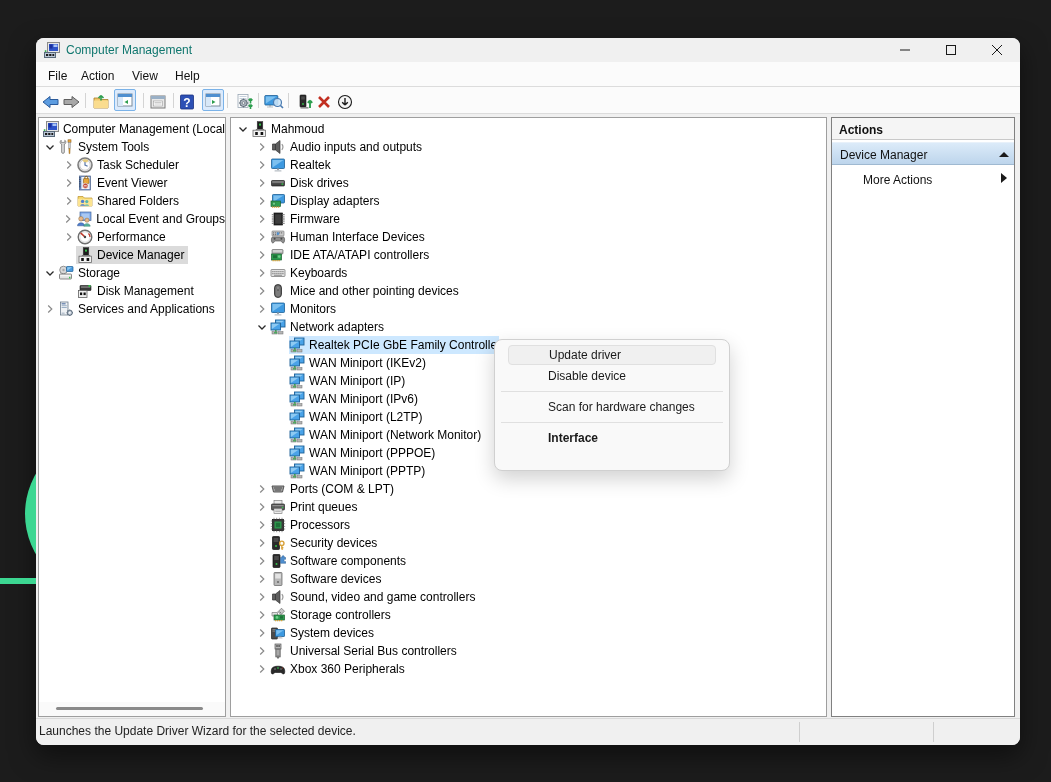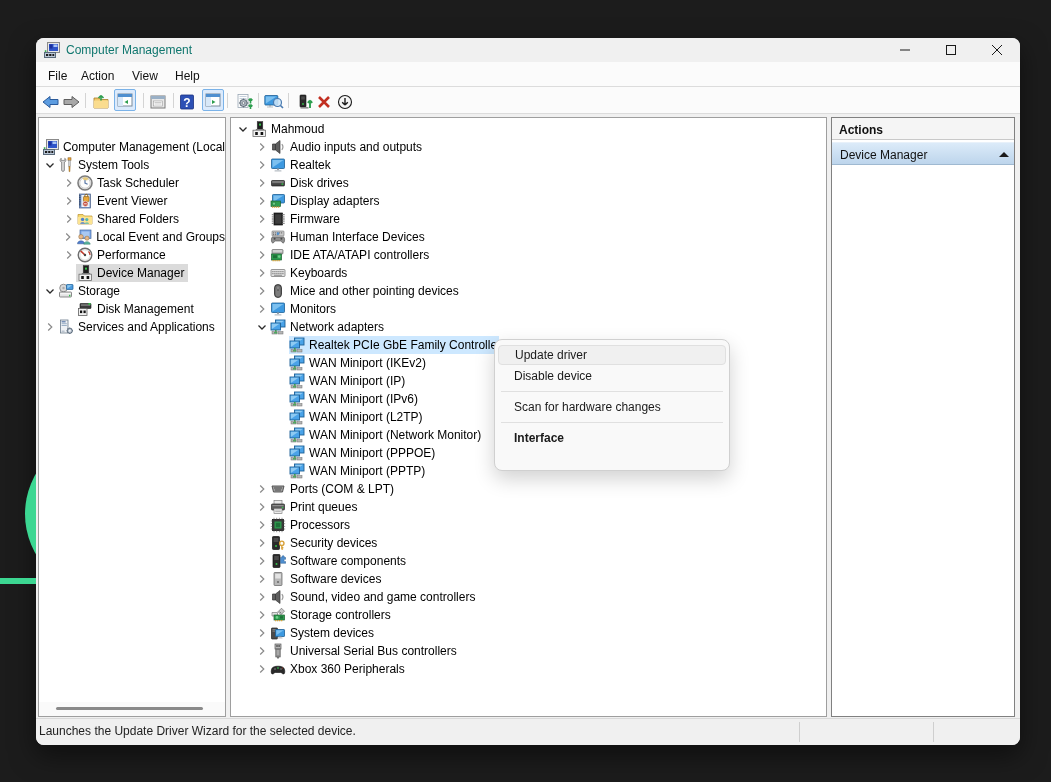--- a/index.html
+++ b/index.html
@@ -40,21 +40,21 @@
 #lhscroll{position:absolute;left:0;bottom:0;width:100%;height:14px;background:#fafafa;}
 #lhthumb{position:absolute;left:17px;top:5px;width:147px;height:3px;border-radius:2px;background:#8a8a8a;}
 
 #acthdr{position:absolute;left:0;top:0;width:100%;height:22px;background:#f5f5f5;border-bottom:1px solid #c9c9c9;font-size:12px;font-weight:bold;color:#111;padding:5px 0 0 7px;box-sizing:border-box;}
 #actdm{position:absolute;left:0;top:24px;width:100%;height:23px;background:linear-gradient(#dcebf9,#bdd5ec);border-top:1px solid #e8f1fa;border-bottom:1px solid #9fb9d1;box-sizing:border-box;font-size:12px;color:#111;}
 #actdm span{position:absolute;left:8px;top:5px;}
 #actmore{position:absolute;left:0;top:50px;width:100%;height:21px;font-size:12px;color:#111;}
 #actmore span{position:absolute;left:31px;top:5px;}
 
 #ctxmenu{position:absolute;left:494px;top:339px;width:236px;height:132px;background:#f9f9f9;border:1px solid #d0d0d0;border-radius:8px;box-shadow:0 8px 20px rgba(0,0,0,.18);box-sizing:border-box;font-size:12px;color:#1a1a1a;}
-#ctxmenu .mi{position:relative;height:22px;line-height:22px;padding-left:16px;margin:0 3px;border-radius:4px;}
+#ctxmenu .mi{position:relative;height:22px;line-height:22px;padding-left:40px;margin:0 13px;border-radius:4px;}
 #ctxmenu .mi.hi{background:#f0f0f0;border:1px solid #e0e0e0;height:18px;line-height:18px;margin-top:5px;box-sizing:content-box;}
 #ctxmenu .msep{height:1px;background:#e0e0e0;margin:4px 6px;}
 
 #statusbar{position:absolute;left:0;bottom:0;width:100%;height:26px;background:#f0f0f0;border-top:1px solid #d9d9d9;font-size:12px;color:#222;}
 #statusbar .st{position:absolute;left:3px;top:5px;}
 .stsep{position:absolute;top:3px;bottom:3px;width:1px;background:#cfcfcf;}
 </style>
 </head>
 <body>
 <div id="winshadow"></div>
@@ -152,21 +152,21 @@
       </svg>
     <svg class="tb" style="left:280px" width="16" height="16">
         <path d="M3 3 L13 13 M13 3 L3 13" stroke="#c22f21" stroke-width="2.6"></path>
       </svg>
     <svg class="tb" style="left:301px" width="16" height="16">
         <circle cx="8" cy="8" r="6.5" fill="#f5f5f5" stroke="#1a1a1a" stroke-width="1.1"></circle>
         <path d="M8 4 L8 11 M8 11 L5.2 8.2 M8 11 L10.8 8.2" stroke="#1a1a1a" stroke-width="1.4" fill="none"></path>
       </svg>
   </div>
   <div class="pane" id="leftpane">
-    <div class="tree" style="top:20px">
+    <div class="tree" style="top:2px">
       <div class="row">
           <span style="width:4px"></span>
           <svg class="ic">
             <use href="#i-cm"></use>
           </svg>
           <span class="t">Computer Management (Local</span>
         </div>
       <div class="row">
           <span style="width:3px"></span>
           <svg class="chev">
@@ -557,20 +557,26 @@
           <span class="t">Xbox 360 Peripherals</span>
         </div>
     </div>
   </div>
   <div class="pane" id="actpane">
     <div id="acthdr">Actions</div>
     <div id="actdm">
         <span>Device Manager</span>
         <svg width="10" height="6" style="position:absolute;right:5px;top:9px">
           <path d="M0 5 L5 0 L10 5 Z" fill="#1a1a1a"></path>
+        </svg>
+      </div>
+    <div id="actmore">
+        <span>More Actions</span>
+        <svg width="6" height="10" style="position:absolute;right:7px;top:5px">
+          <path d="M0 0 L6 5 L0 10 Z" fill="#1a1a1a"></path>
         </svg>
       </div>
   </div>
   <div id="statusbar">
     <span class="st">Launches the Update Driver Wizard for the selected device.</span>
     <div class="stsep" style="left:763px"></div>
     <div class="stsep" style="left:897px"></div>
   </div>
 </div>
 <div id="ctxmenu">

